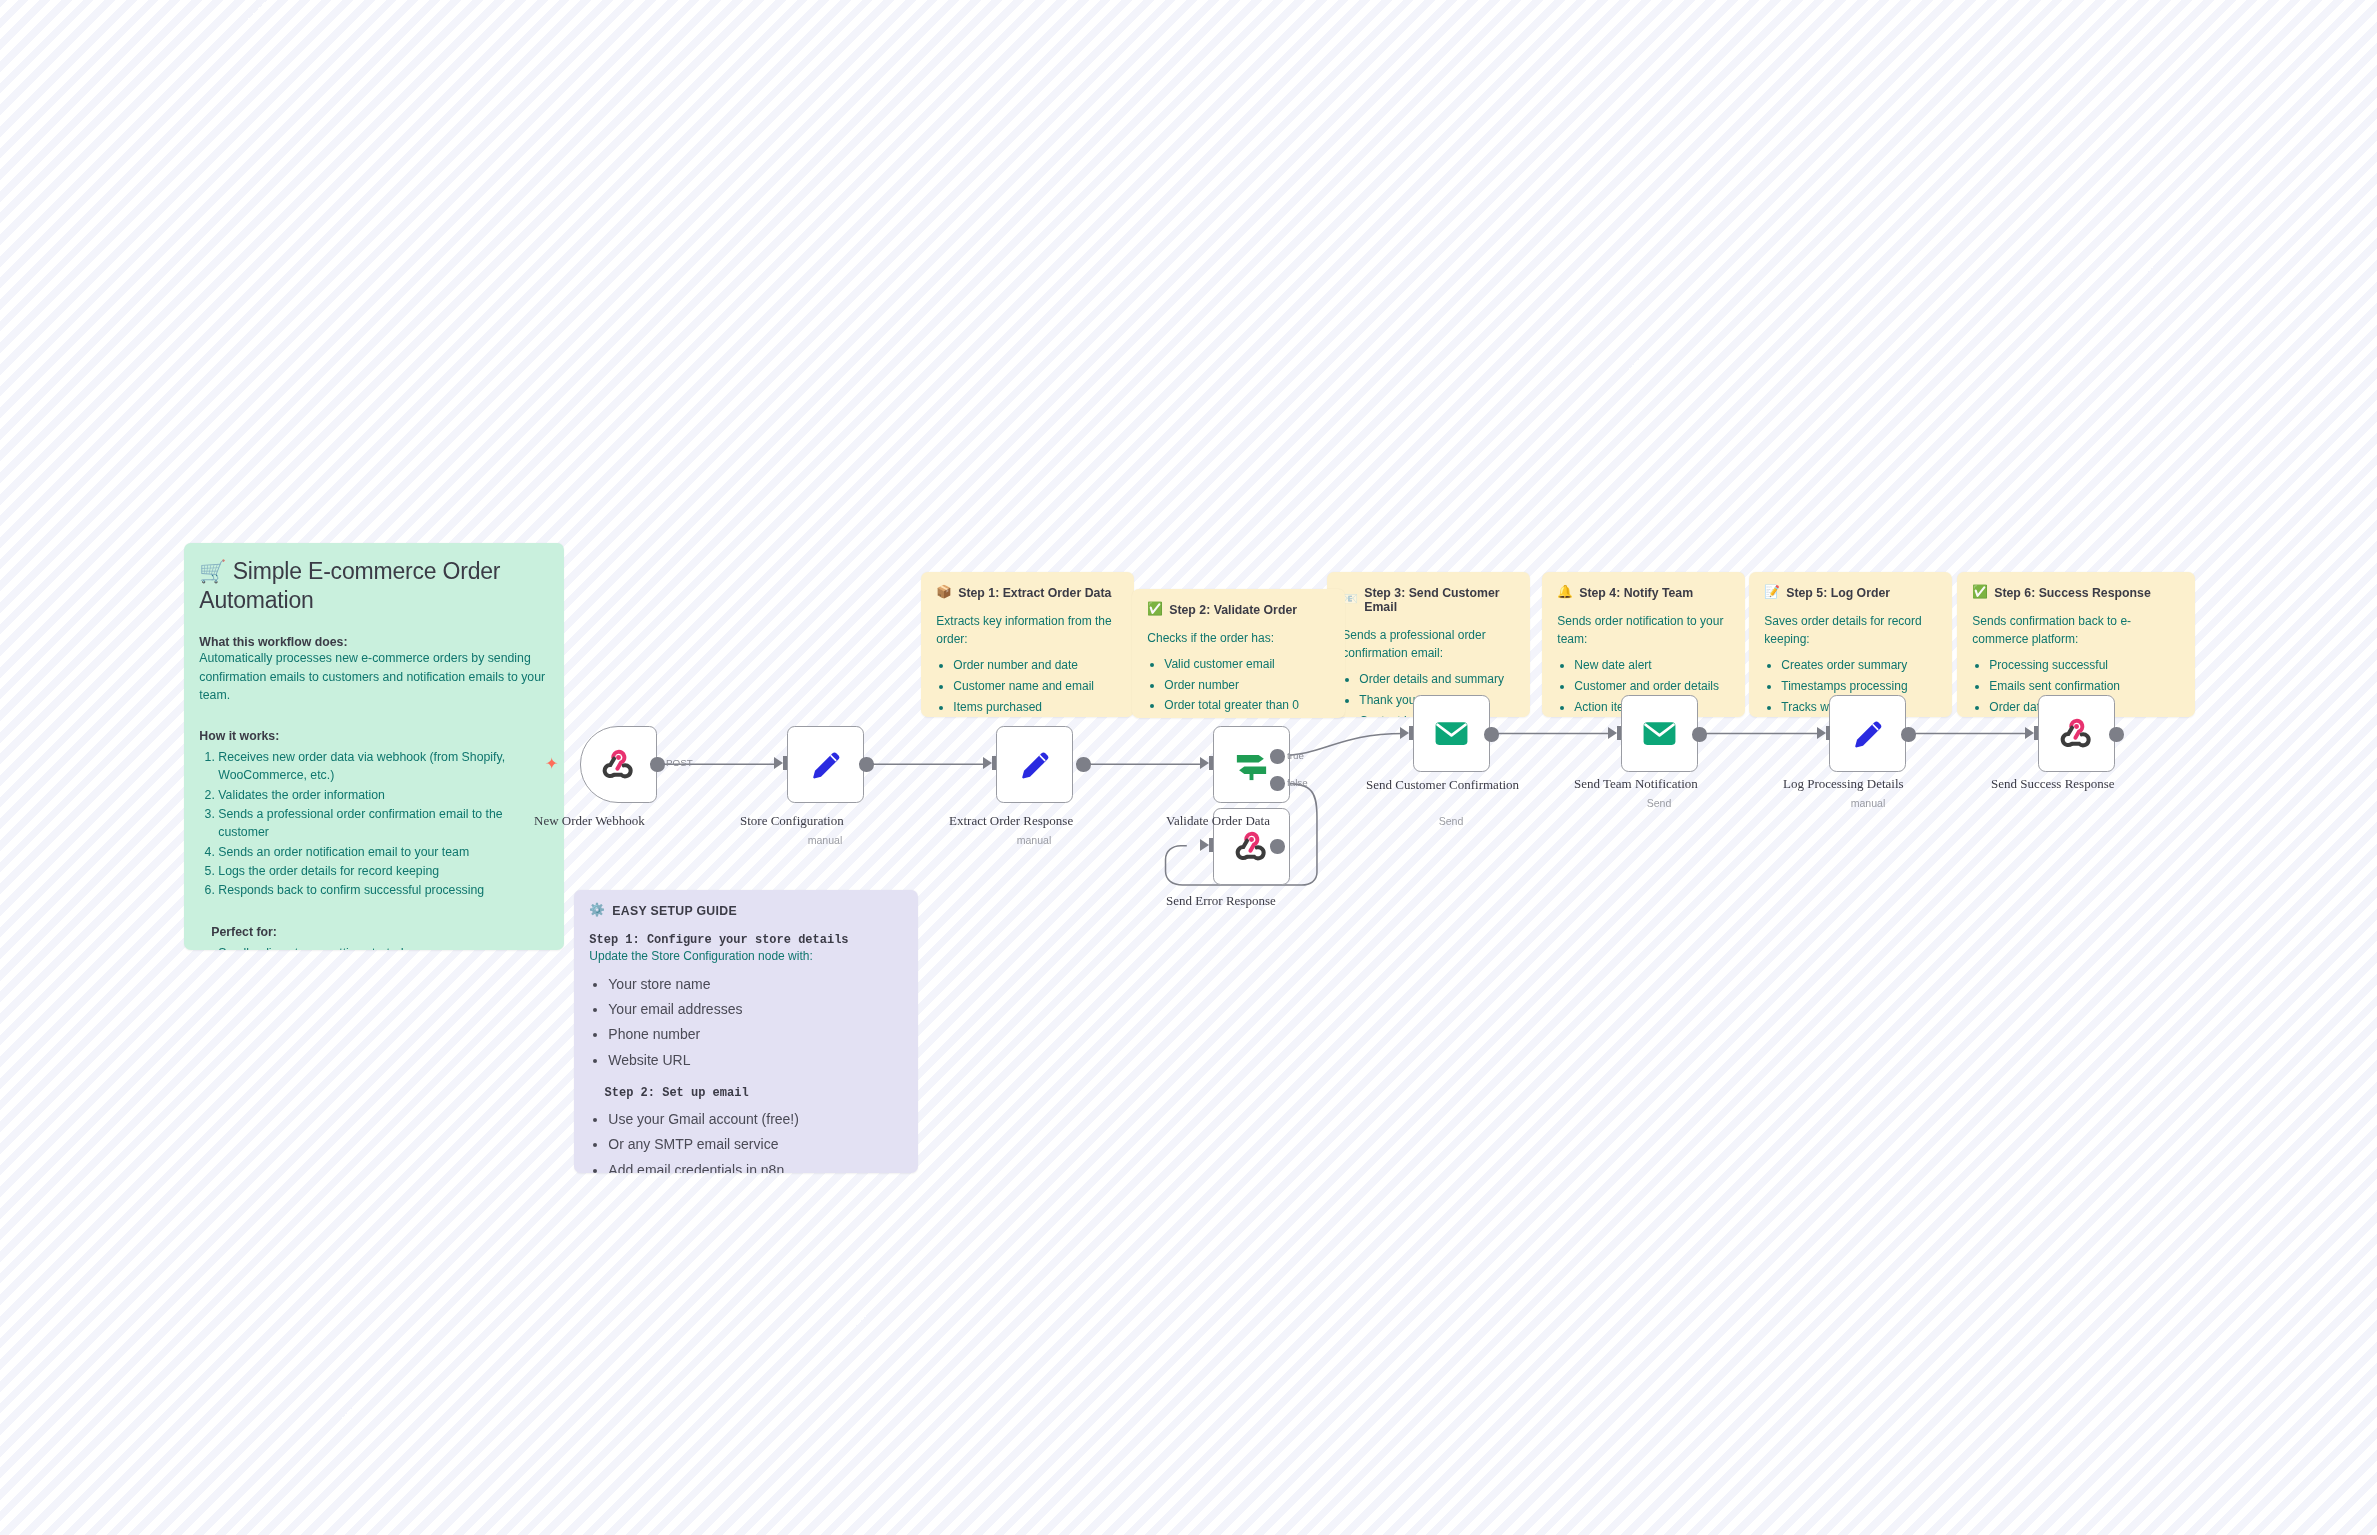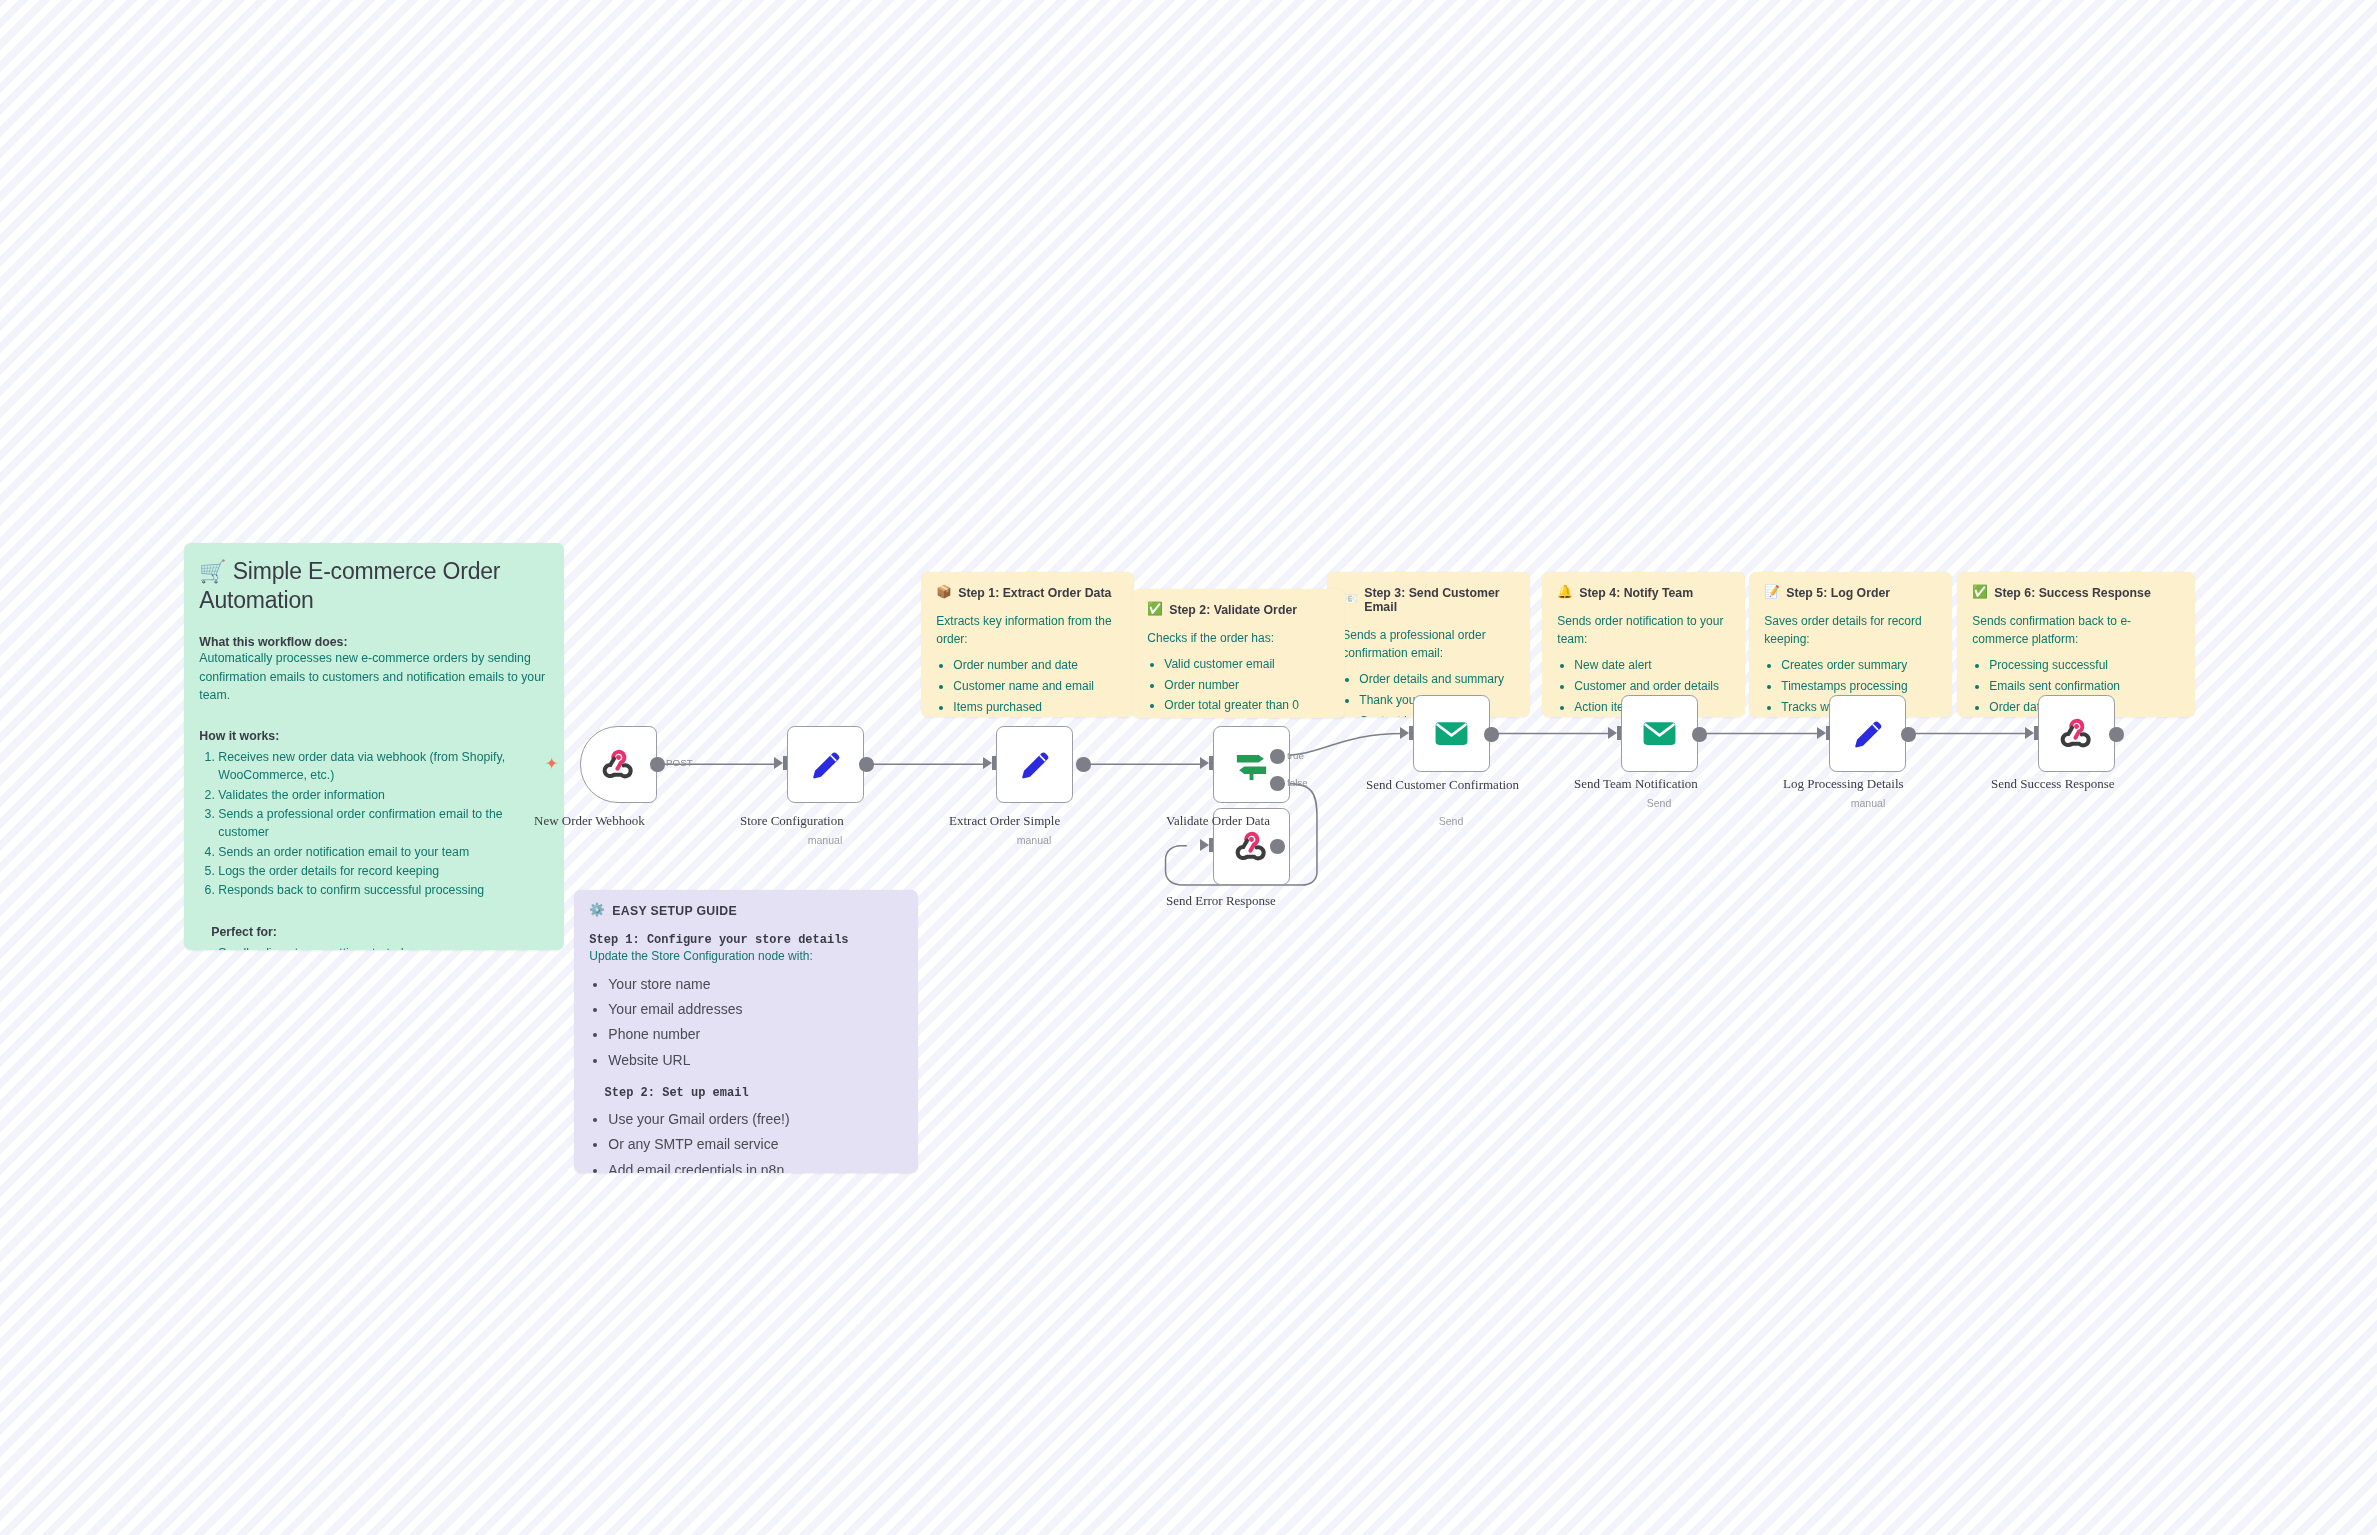--- a/index.html
+++ b/index.html
@@ -235,21 +235,21 @@
     <div class="sub" style="margin-top:0;">Step 1: Configure your store details</div>
     <p>Update the Store Configuration node with:</p>
     <ul>
       <li>Your store name</li>
       <li>Your email addresses</li>
       <li>Phone number</li>
       <li>Website URL</li>
     </ul>
     <div class="sub" style="margin-left:15.3px;">Step 2: Set up email</div>
     <ul>
-      <li>Use your Gmail orders (free!)</li>
+      <li>Use your Gmail account (free!)</li>
       <li>Or any SMTP email service</li>
       <li>Add email credentials in n8n</li>
     </ul>
     <div class="sub" style="margin-left:15.3px;">Step 3: Copy webhook URL</div>
   </div>
 
   <div class="note note-yellow" style="left:1327px; top:572px; width:203px; height:145px; z-index:2;">
     <div class="nt-head">
       <span class="emoji" style="opacity:.35;">📧</span>
       <span>Step 3: Send Customer Email</span>
@@ -353,21 +353,21 @@
   <div class="node-sub" style="left:740px; top:834px;">manual</div>
 
   <div class="port-in" style="left:983px; top:757px;"></div>
   <div class="node" style="left:996px; top:726px;">
     <svg width="37" height="37" viewBox="0 0 24 24">
       <path d="M4 20.5l1.2-4.4L16.4 4.9a2 2 0 0 1 2.8 0l1.1 1.1a2 2 0 0 1 0 2.8L9.1 20 4.6 21z" fill="#2a2ae0"></path>
       <path d="M15.3 6l3.6 3.6" stroke="#ffffff" stroke-width="1.1"></path>
     </svg>
   </div>
   <div class="port-out" style="left:1076px; top:757px;"></div>
-  <div class="node-label" style="left:949px; top:813px;">Extract Order Simple</div>
+  <div class="node-label" style="left:949px; top:813px;">Extract Order Response</div>
   <div class="node-sub" style="left:949px; top:834px;">manual</div>
 
   <div class="port-in" style="left:1200px; top:757px;"></div>
   <div class="node" style="left:1213px; top:726px;">
     <svg width="39" height="39" viewBox="0 0 24 24">
       <path d="M3 6.2h13.4l3.2 2.3-3.2 2.3H3z" fill="#1f9d54"></path>
       <path d="M21 13.2H7.6l-3.2 2.3 3.2 2.3H21z" fill="#1f9d54"></path>
       <rect x="10.8" y="17.4" width="2.4" height="4.2" fill="#1f9d54"></rect>
     </svg>
   </div>

